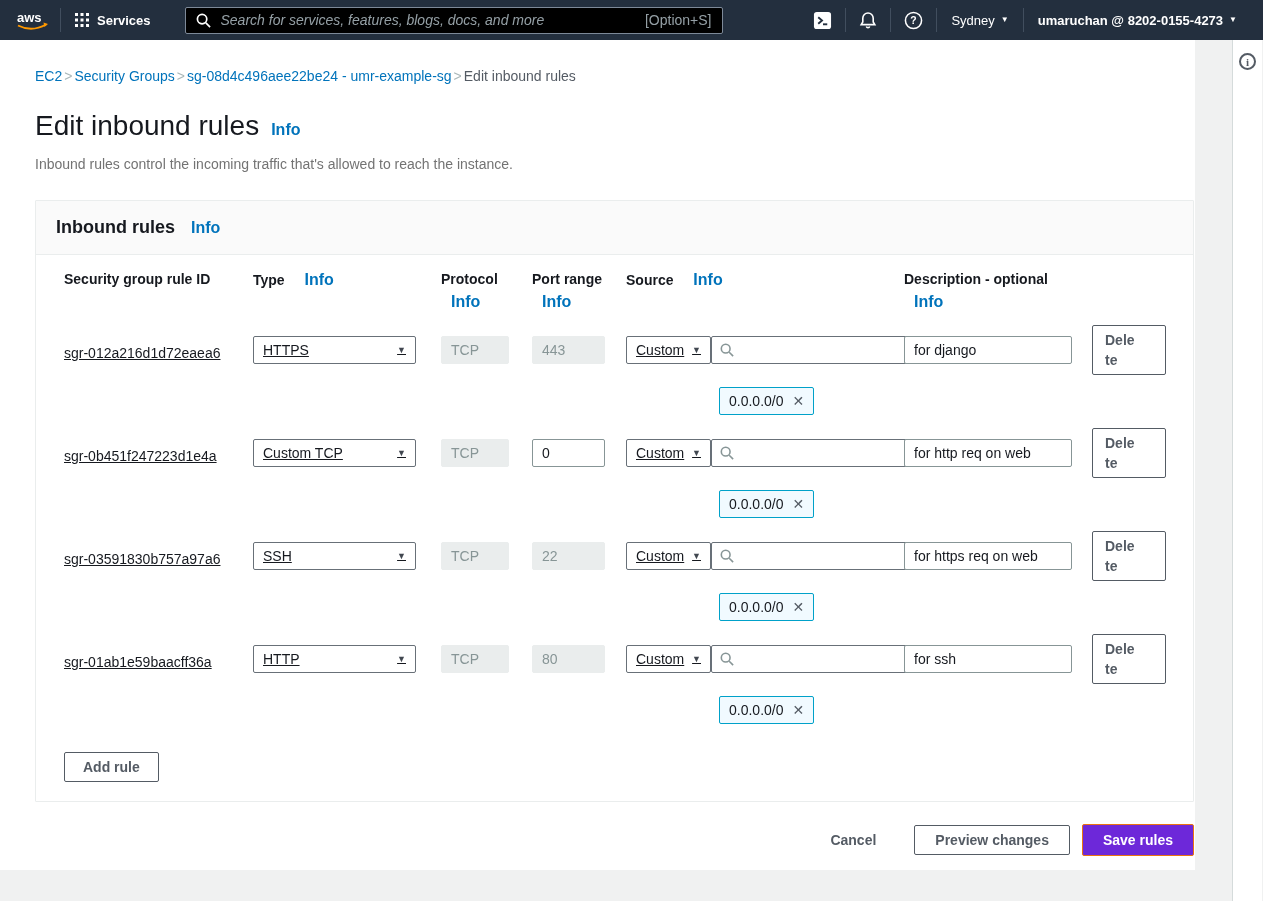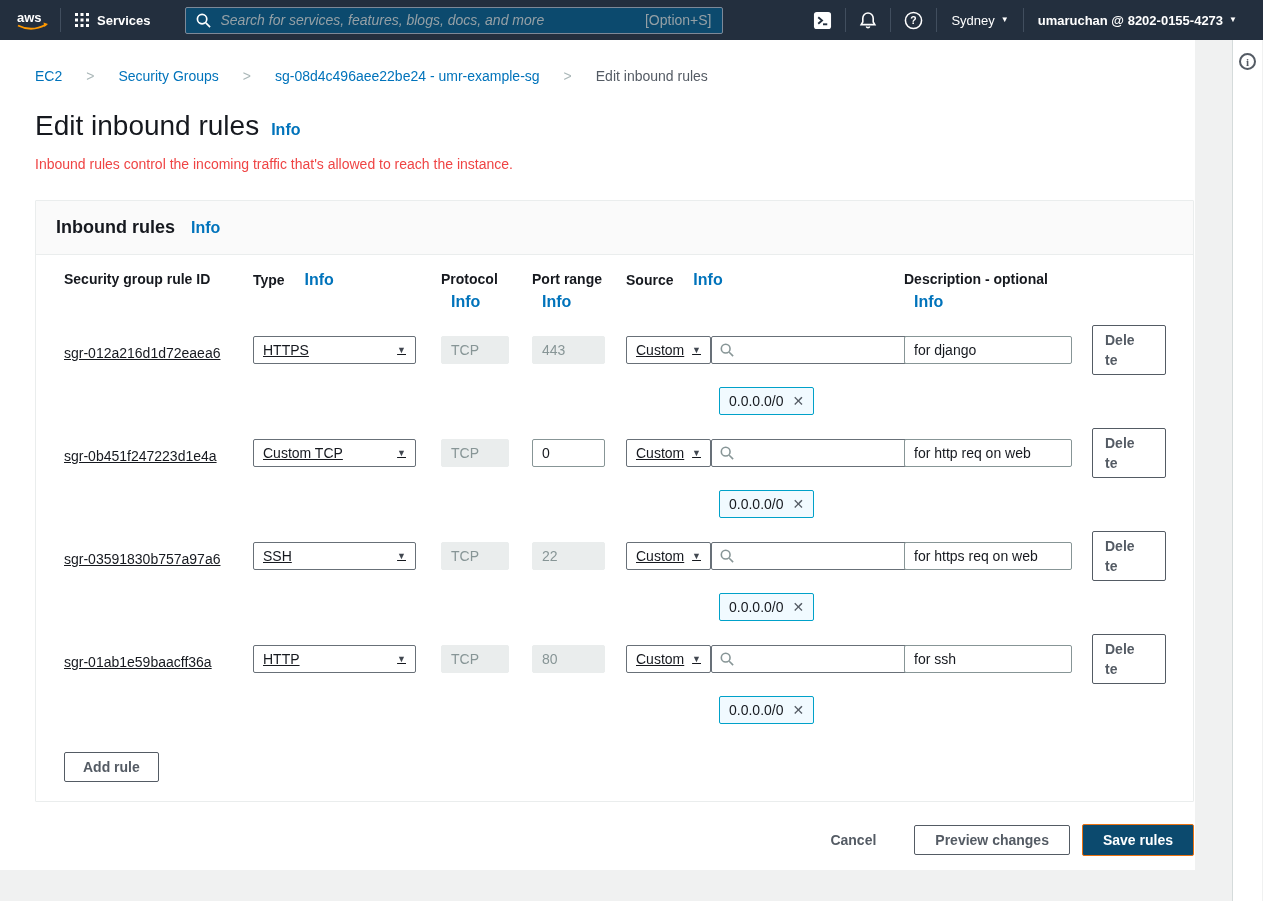--- a/index.html
+++ b/index.html
@@ -17,21 +17,21 @@
     height: 40px; background: #232f3e; color: #fff;
     display: flex; align-items: center; padding: 0 12px 0 10px;
   }
   .nav-logo { display: flex; align-items: center; padding: 0 10px 0 4px; cursor: pointer; }
   .nav-divider { width: 1px; height: 24px; background: #414e5e; }
   .nav-services { display: flex; align-items: center; gap: 8px; padding: 0 16px 0 14px; font-size: 13px; font-weight: bold; cursor: pointer; }
   .nav-search {
     width: 538px; height: 27px; margin-left: 18px;
     border: 1px solid #7d8998; border-radius: 2px;
     display: flex; align-items: center; gap: 8px; padding: 0 10px;
-    background: #0c4a6e;
+    background: #000000;
   }
   .nav-search input {
     flex: 1; background: transparent; border: none; outline: none;
     color: #d5dbdb; font-size: 14px; font-style: italic;
     font-family: "Liberation Sans", sans-serif;
   }
   .nav-search input::placeholder { color: #95a0a6; font-style: italic; }
   .nav-shortcut { color: #95a0a6; font-size: 14px; }
   .nav-right { margin-left: auto; display: flex; align-items: center; }
   .nav-iconbtn { padding: 0 13px; display: flex; align-items: center; cursor: pointer; }
@@ -49,30 +49,30 @@
     height: 100%; display: flex; justify-content: center; padding-top: 13px;
   }
   .info-circle {
     width: 17px; height: 17px; border: 2px solid #545b64; border-radius: 50%;
     color: #545b64; font-size: 11px; font-weight: bold;
     display: flex; align-items: center; justify-content: center; cursor: pointer;
     font-family: "Liberation Serif", serif;
   }
 
   
-  .breadcrumb { display: flex; align-items: center; gap: 24px; font-size: 14px; padding-top: 8px; }
+  .breadcrumb { display: flex; align-items: center; gap: 2px; font-size: 14px; padding-top: 8px; }
   .crumb-link { color: #0073bb; text-decoration: none; cursor: pointer; }
   .crumb-sep { color: #aab7b8; font-size: 14px; }
   .crumb-current { color: #545b64; }
 
   
   .page-title-row { margin-top: 26px; display: flex; align-items: baseline; gap: 12px; }
   .page-title { font-size: 28px; font-weight: 500; color: #16191f; }
   .info-link { color: #0073bb; font-size: 16px; font-weight: bold; cursor: pointer; text-decoration: none; }
-  .page-subtitle { margin-top: 14px; font-size: 14px; color: #ef4444; }
+  .page-subtitle { margin-top: 14px; font-size: 14px; color: #737373; }
 
   
   .panel { margin-top: 28px; border: 1px solid #eaeded; border-radius: 1px; background: #fff; }
   .panel-header {
     background: #fafafa; border-bottom: 1px solid #eaeded;
     padding: 16px 20px; display: flex; align-items: baseline; gap: 16px;
   }
   .panel-title { font-size: 18px; font-weight: bold; color: #16191f; }
   .panel-body { padding: 10px 0 19px 28px; }
 
@@ -131,21 +131,21 @@
   }
   .btn-delete { width: 74px; padding: 4px 12px; }
   .btn-delete .wrap { display: inline-block; width: 32px; overflow-wrap: break-word; }
   .btn-add { margin-top: 28px; }
 
   
   .footer-actions { display: flex; align-items: center; justify-content: flex-end; margin-top: 22px; }
   .btn-link { border: none; background: transparent; color: #545b64; font-size: 14px; font-weight: bold; cursor: pointer; margin-right: 32px; font-family: "Liberation Sans", sans-serif; }
   .btn-normal { padding: 5px 20px; line-height: 18px; margin-right: 12px; text-align: center; }
   .btn-primary {
-    background: #0c4a6e; border: 1px solid #ec7211; color: #fff;
+    background: #6d28d9; border: 1px solid #ec7211; color: #fff;
     font-size: 14px; font-weight: bold; border-radius: 2px; padding: 6px 20px; line-height: 18px;
     cursor: pointer; font-family: "Liberation Sans", sans-serif;
   }
 </style>
 </head>
 <body>
 
 <div class="topnav">
   <div class="nav-logo">
     <svg width="36" height="23" viewBox="0 0 36 23">

